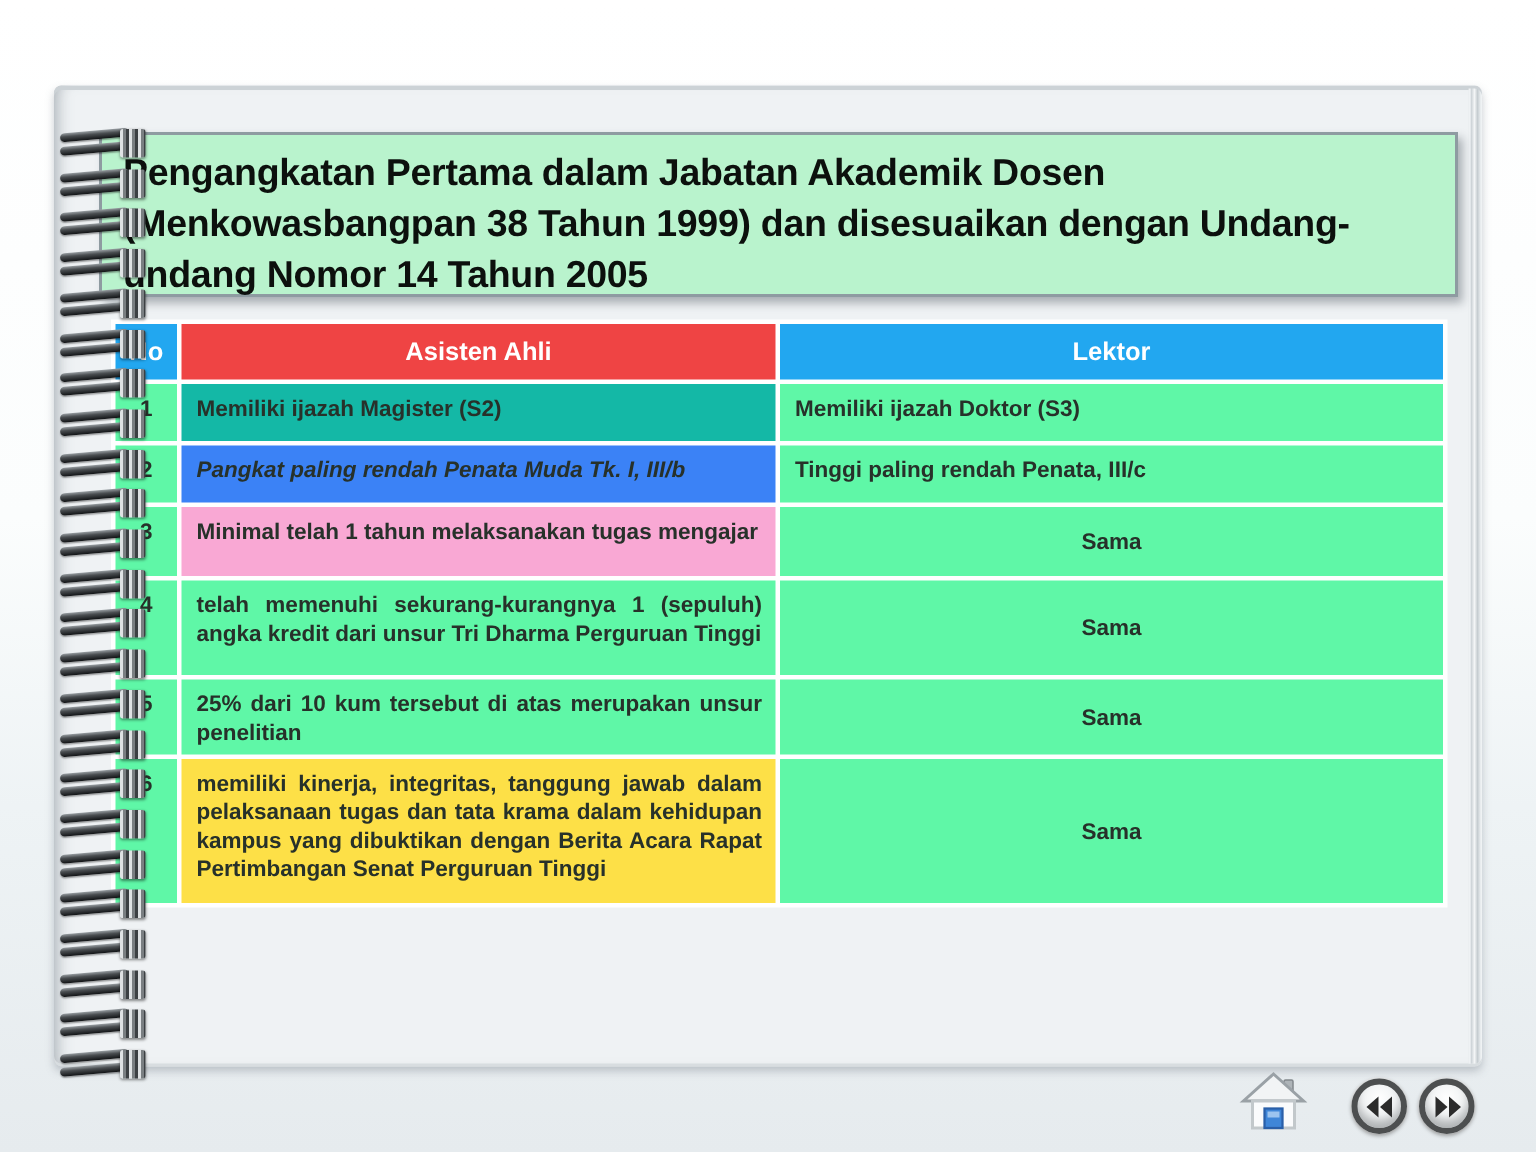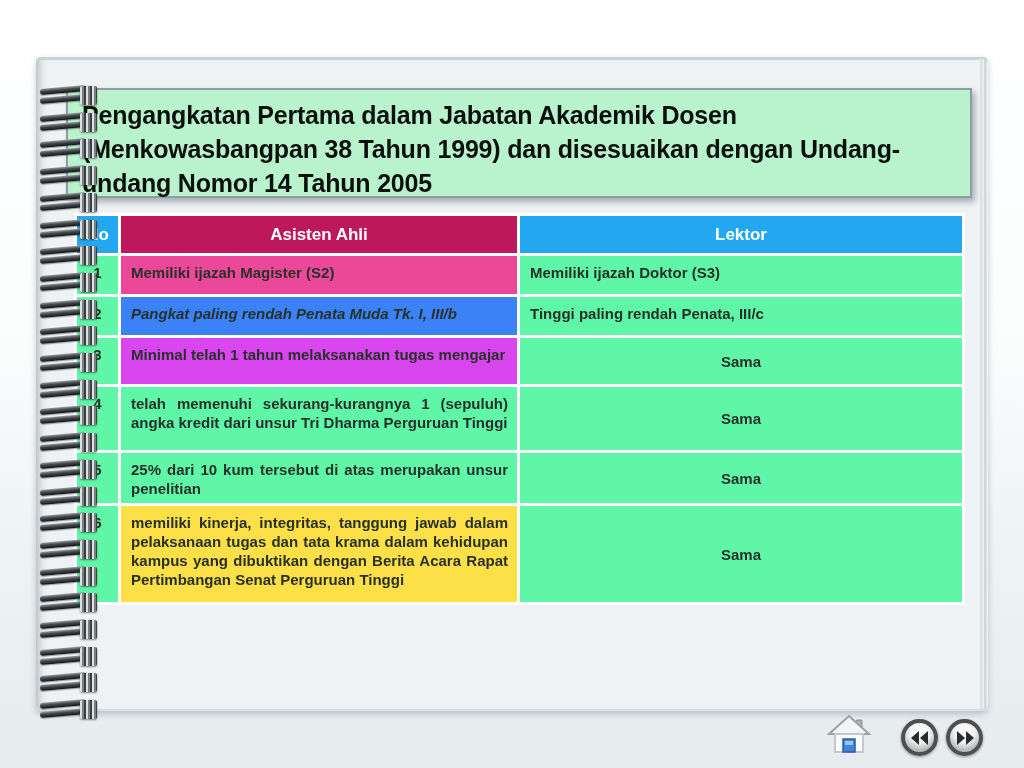--- a/index.html
+++ b/index.html
@@ -110,38 +110,38 @@
     <div class="table-wrap">
       <table class="slide-table">
         <colgroup>
           <col style="width:41px">
           <col style="width:396px">
           <col style="width:442px">
         </colgroup>
         <thead>
           <tr>
             <th class="hdr" style="background: rgb(34, 167, 240);">No</th>
-            <th class="hdr" style="background: #be185d;">Asisten Ahli</th>
+            <th class="hdr" style="background: #ef4444;">Asisten Ahli</th>
             <th class="hdr" style="background: rgb(34, 167, 240);">Lektor</th>
           </tr>
         </thead>
         <tbody>
             <tr style="height: 38px;">
               <td class="cell-no" style="background: rgb(95, 247, 167);">1</td>
-              <td class="cell-text" style="background: #ec4899;">Memiliki ijazah Magister (S2)</td>
+              <td class="cell-text" style="background: #14b8a6;">Memiliki ijazah Magister (S2)</td>
               <td class="cell-text" style="background: rgb(95, 247, 167);">Memiliki ijazah Doktor (S3)</td>
             </tr>
             <tr style="height: 38px;">
               <td class="cell-no" style="background: rgb(95, 247, 167);">2</td>
               <td class="cell-text" style="background: #3b82f6; font-style: italic;">Pangkat paling rendah Penata Muda Tk. I, III/b</td>
               <td class="cell-text" style="background: rgb(95, 247, 167);">Tinggi paling rendah Penata, III/c</td>
             </tr>
             <tr style="height: 46px;">
               <td class="cell-no" style="background: rgb(95, 247, 167);">3</td>
-              <td class="cell-text" style="background: #d946ef;">Minimal telah 1 tahun melaksanakan tugas mengajar</td>
+              <td class="cell-text" style="background: #f9a8d4;">Minimal telah 1 tahun melaksanakan tugas mengajar</td>
               <td class="cell-sama" style="background: rgb(95, 247, 167);">Sama</td>
             </tr>
             <tr style="height: 63px;">
               <td class="cell-no" style="background: rgb(95, 247, 167);">4</td>
               <td class="cell-text" style="background: rgb(95, 247, 167);">telah memenuhi sekurang-kurangnya 1 (sepuluh) angka kredit  dari unsur Tri Dharma Perguruan Tinggi</td>
               <td class="cell-sama" style="background: rgb(95, 247, 167);">Sama</td>
             </tr>
             <tr style="height: 47px;">
               <td class="cell-no" style="background: rgb(95, 247, 167);">5</td>
               <td class="cell-text" style="background: rgb(95, 247, 167);">25% dari 10 kum tersebut di atas merupakan unsur penelitian</td>

